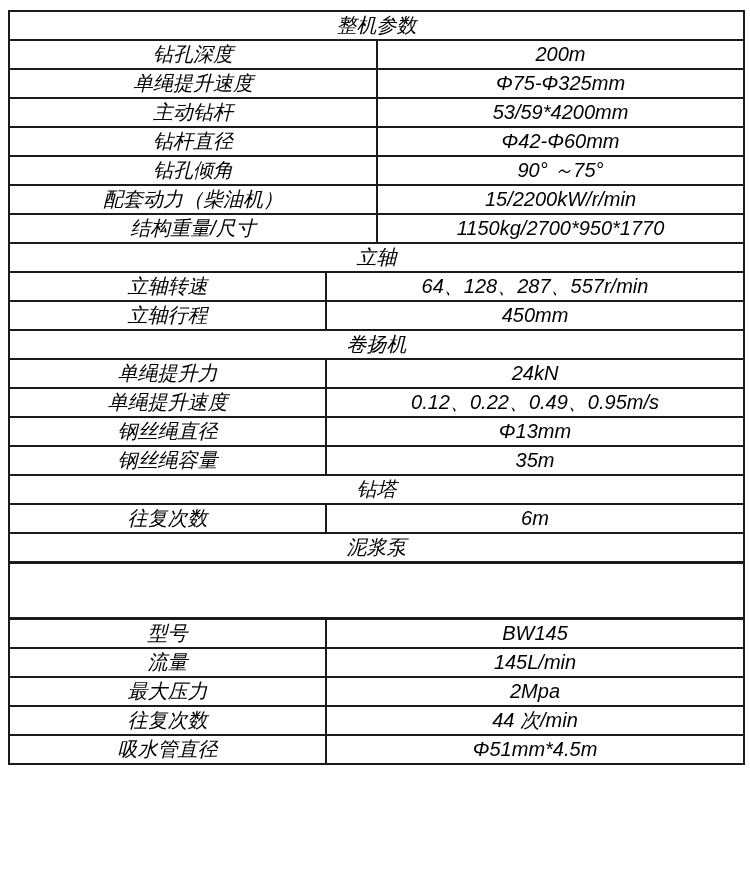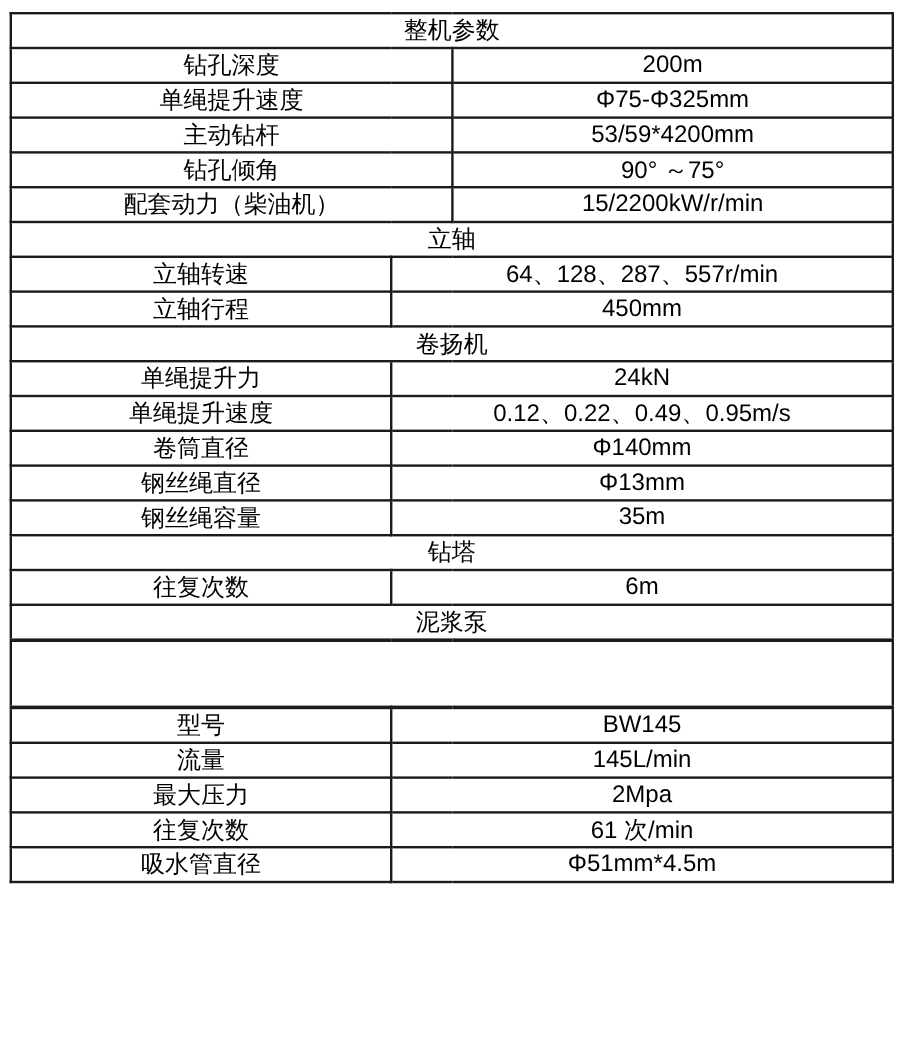--- a/index.html
+++ b/index.html
@@ -25,20 +25,21 @@
     background: #ffffff;
   }
   table.spec-table td {
     border: 2px solid #1b1b1b;
     text-align: center;
     vertical-align: middle;
     height: 26px;
     padding: 0 2px;
     overflow: hidden;
     white-space: nowrap;
+    font-style: italic;
   }
   tr.section-row td {
     height: 24px;
   }
   tr.empty-row td {
     height: 53px;
     border-top-width: 3px;
     border-bottom-width: 3px;
   }
 </style>
@@ -63,26 +64,34 @@
       </tr>
       <tr>
         <td colspan="2">单绳提升速度</td>
         <td>Φ75-Φ325mm</td>
       </tr>
       <tr>
         <td colspan="2">主动钻杆</td>
         <td>53/59*4200mm</td>
       </tr>
       <tr>
+        <td colspan="2">钻杆直径</td>
+        <td>Φ42-Φ60mm</td>
+      </tr>
+      <tr>
         <td colspan="2">钻孔倾角</td>
         <td>90° ～75°</td>
       </tr>
       <tr>
         <td colspan="2">配套动力（柴油机）</td>
         <td>15/2200kW/r/min</td>
+      </tr>
+      <tr>
+        <td colspan="2">结构重量/尺寸</td>
+        <td>1150kg/2700*950*1770</td>
       </tr>
 
       <tr class="section-row">
         <td colspan="3">立轴</td>
       </tr>
       <tr>
         <td>立轴转速</td>
         <td colspan="2">64、128、287、557r/min</td>
       </tr>
       <tr>
@@ -93,24 +102,20 @@
       <tr class="section-row">
         <td colspan="3">卷扬机</td>
       </tr>
       <tr>
         <td>单绳提升力</td>
         <td colspan="2">24kN</td>
       </tr>
       <tr>
         <td>单绳提升速度</td>
         <td colspan="2">0.12、0.22、0.49、0.95m/s</td>
-      </tr>
-      <tr>
-        <td>卷筒直径</td>
-        <td colspan="2">Φ140mm</td>
       </tr>
       <tr>
         <td>钢丝绳直径</td>
         <td colspan="2">Φ13mm</td>
       </tr>
       <tr>
         <td>钢丝绳容量</td>
         <td colspan="2">35m</td>
       </tr>
 
@@ -135,21 +140,21 @@
       <tr>
         <td>流量</td>
         <td colspan="2">145L/min</td>
       </tr>
       <tr>
         <td>最大压力</td>
         <td colspan="2">2Mpa</td>
       </tr>
       <tr>
         <td>往复次数</td>
-        <td colspan="2">61 次/min</td>
+        <td colspan="2">44 次/min</td>
       </tr>
       <tr>
         <td>吸水管直径</td>
         <td colspan="2">Φ51mm*4.5m</td>
       </tr>
 
     </tbody>
   </table>
 </div>
 

